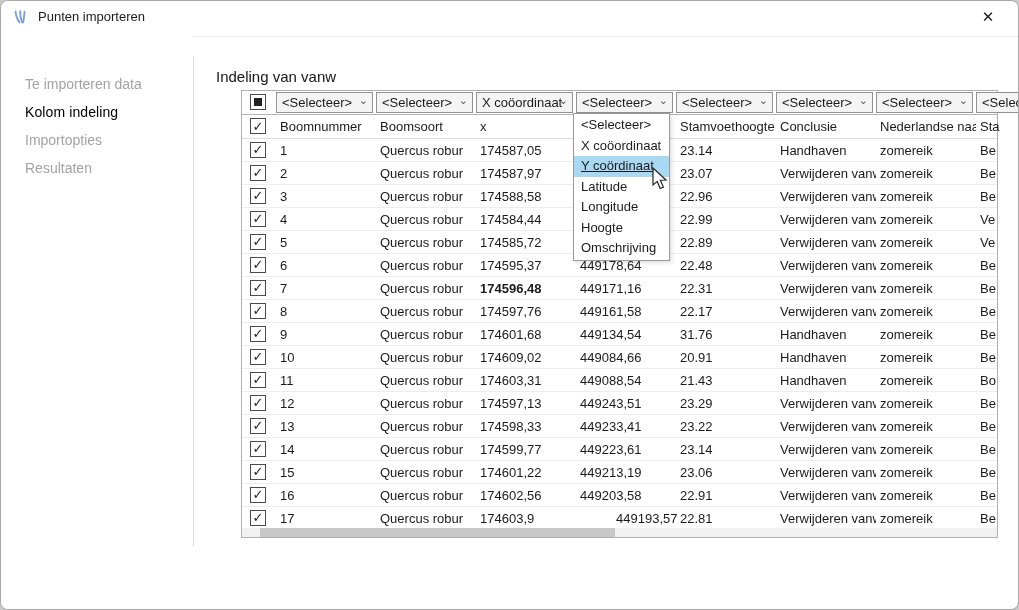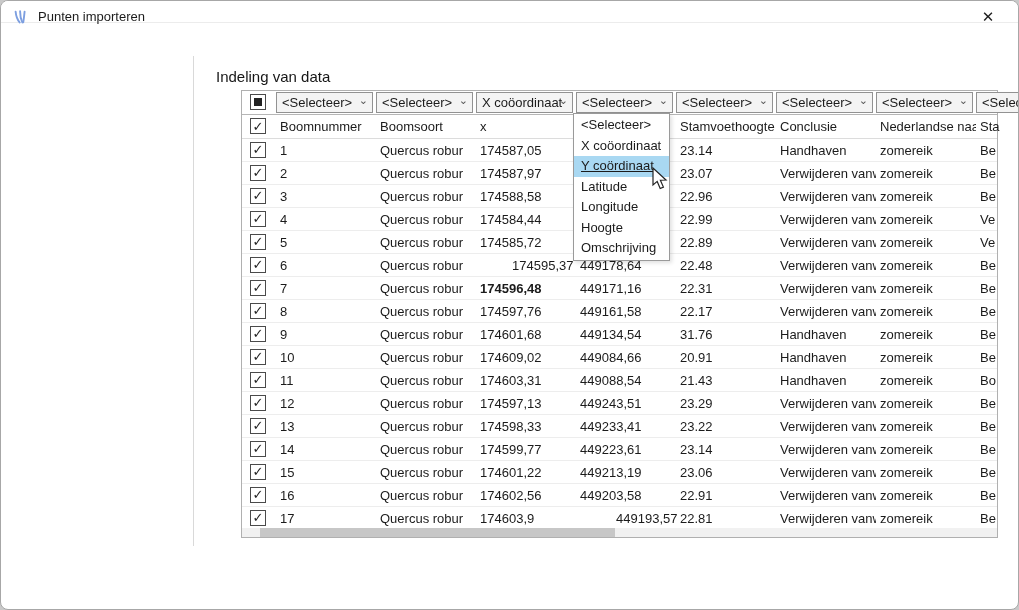--- a/index.html
+++ b/index.html
@@ -3,21 +3,21 @@
 <meta charset="utf-8">
 <style>
   * { margin:0; padding:0; box-sizing:border-box; }
   html,body { background:#c9c9c9; font-family:"Liberation Sans", sans-serif; }
   .window {
     position:relative; width:1019px; height:610px; background:#ffffff;
     border:1px solid #a7a7a7; border-radius:8px; overflow:hidden;
     color:#1b1b1b; font-size:13px;
   }
   
-  .titlebar { position:absolute; left:0; top:0; width:100%; height:22px; background:#fff; border-bottom:1px solid #ececec; }
+  .titlebar { position:absolute; left:0; top:0; width:100%; height:36px; background:#fff; border-bottom:1px solid #ececec; }
   .app-icon { position:absolute; left:11px; top:7px; width:18px; height:18px; }
   .title-text { position:absolute; left:37px; top:8px; font-size:13px; color:#1b1b1b; }
   .close-btn { position:absolute; right:8px; top:0; width:44px; height:32px; border:none; background:transparent;
     font-size:15px; color:#1b1b1b; cursor:default; font-family:"Liberation Sans",sans-serif; }
   
   .sidebar { position:absolute; left:0; top:33px; width:192px; bottom:0; background:#fff; }
   .side-item { position:absolute; left:24px; font-size:14px; white-space:nowrap; }
   .side-item.inactive { color:#a3a3a3; }
   .side-item.active { color:#111; font-weight:bold; letter-spacing:0.1px; }
   .v-divider { position:absolute; left:192px; top:55px; height:490px; width:1px; background:#d9d9d9; }
@@ -66,23 +66,29 @@
       <g fill="none" stroke="#7d9fe0" stroke-width="2.1" stroke-linecap="round">
         <path d="M4 4 C 4.5 9, 6 13, 8.5 16"></path>
         <path d="M9 3.5 C 9 8.5, 10 13, 11.5 16"></path>
         <path d="M14 4 C 13.5 9, 13 13, 12.5 16"></path>
       </g>
     </svg>
     <span class="title-text">Punten importeren</span>
     <button class="close-btn">✕</button>
   </div>
 
+  <div class="sidebar">
+    <div class="side-item inactive" style="top:42px">Te importeren data</div>
+    <div class="side-item active" style="top:70px; font-weight:normal; color:#000;">Kolom indeling</div>
+    <div class="side-item inactive" style="top:98px">Importopties</div>
+    <div class="side-item inactive" style="top:126px">Resultaten</div>
+  </div>
   <div class="v-divider"></div>
 
-  <div class="heading">Indeling van data</div>
+  <div class="heading">Indeling van vanw</div>
 
   <div class="grid">
     <div class="selector-row" id="selector-row">
       <div class="cb cb-header">
           <div class="cb-fill"></div>
         </div>
     <div class="combo" style="left: 34px;">
           <div class="combo-text" style="position: absolute;">&lt;Selecteer&gt;</div>
           <div class="chev">⌄</div>
         </div>
@@ -190,21 +196,21 @@
           <div class="cell" style="left: 538px;">Verwijderen vanw</div>
           <div class="cell" style="left: 638px;">zomereik</div>
           <div class="cell" style="left: 738px;">Ve</div>
         </div>
         <div class="row" style="top: 115px;">
           <div class="cb">
             <div class="cb-check" style="display: block;">✓</div>
           </div>
           <div class="cell" style="left: 38px;">6</div>
           <div class="cell" style="left: 138px;">Quercus robur</div>
-          <div class="cell" style="left: 238px; margin-left: 32px;">174595,37</div>
+          <div class="cell" style="left: 238px;">174595,37</div>
           <div class="cell" style="left: 338px;">449178,64</div>
           <div class="cell" style="left: 438px;">22.48</div>
           <div class="cell" style="left: 538px;">Verwijderen vanw</div>
           <div class="cell" style="left: 638px;">zomereik</div>
           <div class="cell" style="left: 738px;">Be</div>
         </div>
         <div class="row" style="top: 138px;">
           <div class="cb">
             <div class="cb-check" style="display: block;">✓</div>
           </div>

